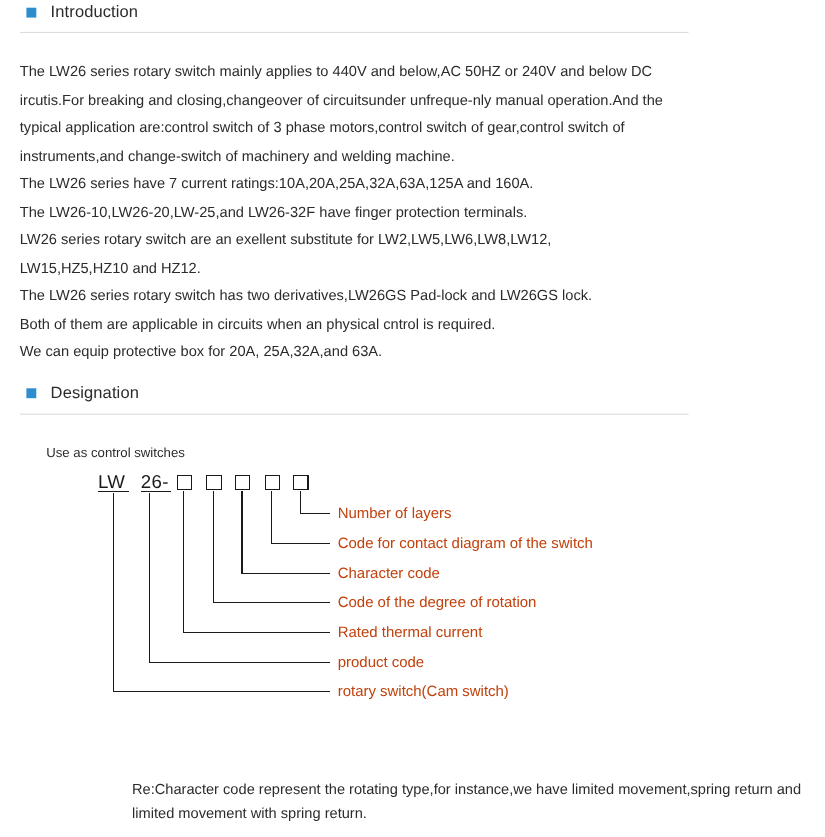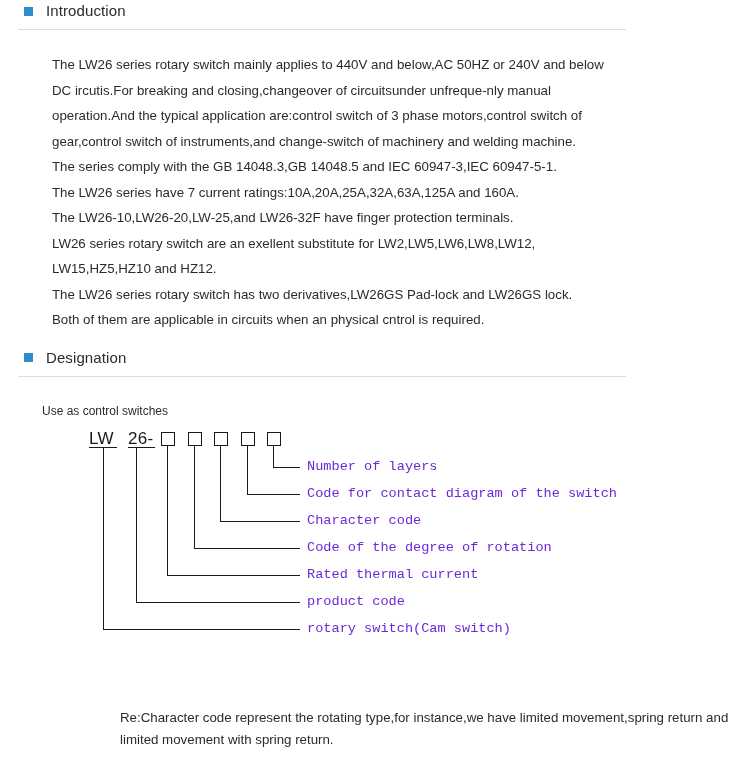--- a/index.html
+++ b/index.html
@@ -46,21 +46,21 @@
     white-space: nowrap;
   }
   .divider {
     height: 1px;
     background: #dcdcdc;
     margin: 7px 7px 0 18px;
   }
 
   
   .intro-body {
-    padding: 22px 18px 0 52px;
+    padding: 22px 18px 0 18px;
   }
   .intro-body p {
     margin: 0;
     font-size: 13.3px;
     line-height: 25.5px;
     color: #2b2b2b;
     text-align: left;
   }
   .intro-body p.wrap {
     max-width: 676px;
@@ -88,24 +88,23 @@
     position: absolute;
     font-size: 17px;
     color: #1a1a1a;
     line-height: 17px;
     letter-spacing: 0.3px;
     white-space: nowrap;
   }
   .lead-label {
     position: absolute;
     font-size: 13.6px;
-    color: #6d28d9;
+    color: #c2410c;
     white-space: nowrap;
     line-height: 14px;
-    font-family: Liberation Mono, monospace;
   }
 
   .note {
     position: absolute;
     left: 120px;
     top: 707px;
     width: 615px;
     font-size: 13.3px;
     line-height: 22px;
     color: #2b2b2b;
@@ -117,27 +116,27 @@
 <div class="page">
 
   <div class="section-header">
     <span class="bullet"></span>
     <span class="section-title">Introduction</span>
   </div>
   <div class="divider"></div>
 
   <div class="intro-body">
     <p class="wrap">The LW26 series rotary switch mainly applies to 440V and below,AC 50HZ or 240V and below DC ircutis.For breaking and closing,changeover of circuitsunder unfreque-nly manual operation.And the typical application are:control switch of 3 phase motors,control switch of gear,control switch of instruments,and change-switch of machinery and welding machine.</p>
-    <p>The series comply with the GB 14048.3,GB 14048.5 and IEC 60947-3,IEC 60947-5-1.</p>
     <p>The LW26 series have 7 current ratings:10A,20A,25A,32A,63A,125A and 160A.</p>
     <p>The LW26-10,LW26-20,LW-25,and LW26-32F have finger protection terminals.</p>
     <p>LW26 series rotary switch are an exellent substitute for LW2,LW5,LW6,LW8,LW12,</p>
     <p>LW15,HZ5,HZ10 and HZ12.</p>
     <p>The LW26 series rotary switch has two derivatives,LW26GS Pad-lock and LW26GS lock.</p>
     <p>Both of them are applicable in circuits when an physical cntrol is required.</p>
+    <p>We can equip protective box for 20A, 25A,32A,and 63A.</p>
   </div>
 
   <div style="margin-top:14px;text-align:center;">
     <div class="section-header">
       <span class="bullet"></span>
       <span class="section-title">Designation</span>
     </div>
     <div class="divider"></div>
   </div>
 

